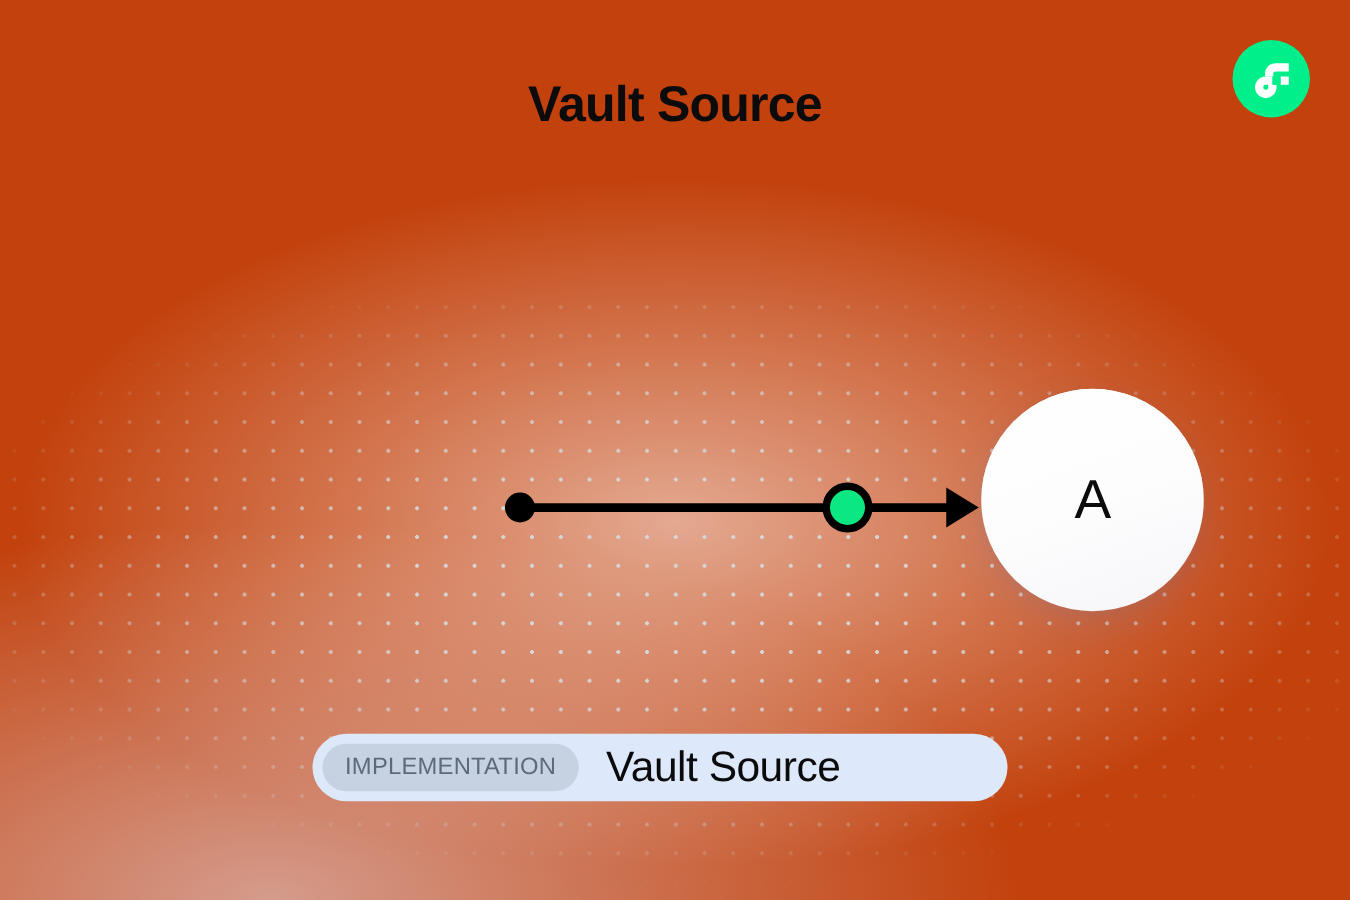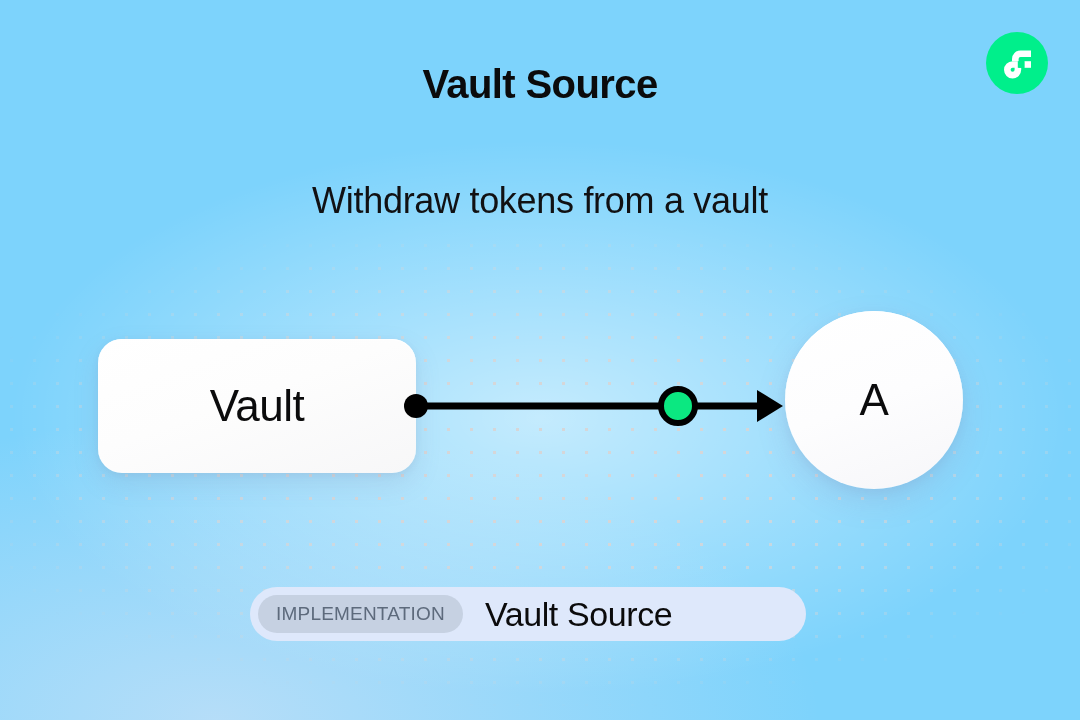--- a/index.html
+++ b/index.html
@@ -6,21 +6,21 @@
   html, body {
     margin: 0;
     padding: 0;
     background: #ffffff;
   }
   #stage {
     position: relative;
     width: 1080px;
     height: 720px;
     overflow: hidden;
-    background: #7dd3fc;
+    background: #c2410c;
     font-family: "Liberation Sans", sans-serif;
     -webkit-font-smoothing: antialiased;
   }
 
   
   .bg-wash {
     position: absolute;
     inset: 0;
     background:
       radial-gradient(ellipse 70% 55% at 50% 58%, rgba(255,255,255,0.55) 0%, rgba(255,255,255,0.0) 70%),
@@ -179,35 +179,31 @@
 </head>
 <body>
 
 <div id="stage">
 
   <div class="bg-wash"></div>
   <div class="dot-grid"></div>
 
   <div class="title">Vault Source</div>
 
-  <div class="subtitle">Withdraw tokens from a vault</div>
 
   <div class="logo">
     <svg width="34" height="34" viewBox="0 0 34 34" aria-hidden="true">
 
       <path d="M31 4.5 H20.5 A8.5 8.5 0 0 0 12 13 v2.2 h6.6 V13 a1.9 1.9 0 0 1 1.9-1.9 H31 Z" fill="#ffffff"></path>
       <rect x="24.4" y="15.2" width="6.6" height="6.6" fill="#ffffff"></rect>
       <path d="M18.6 15.2 h-6 A8.6 8.6 0 1 0 21.2 23.8 v-2 h-6.6 v2 a2 2 0 1 1 -2 -2 h6 Z" fill="#ffffff"></path>
       <rect x="17.8" y="15.2" width="6.6" height="6.6" fill="#00ef8b"></rect>
     </svg>
   </div>
 
-  <div class="node-vault">
-    <span class="label">Vault</span>
-  </div>
 
   <div class="node-a">
     <span class="label">A</span>
   </div>
 
   <svg class="edge-layer" viewBox="0 0 1080 720">
 
     <line x1="416" y1="406" x2="772" y2="406" stroke="#000000" stroke-width="7"></line>
 
     <polygon points="757,390 783,406 757,422" fill="#000000"></polygon>

